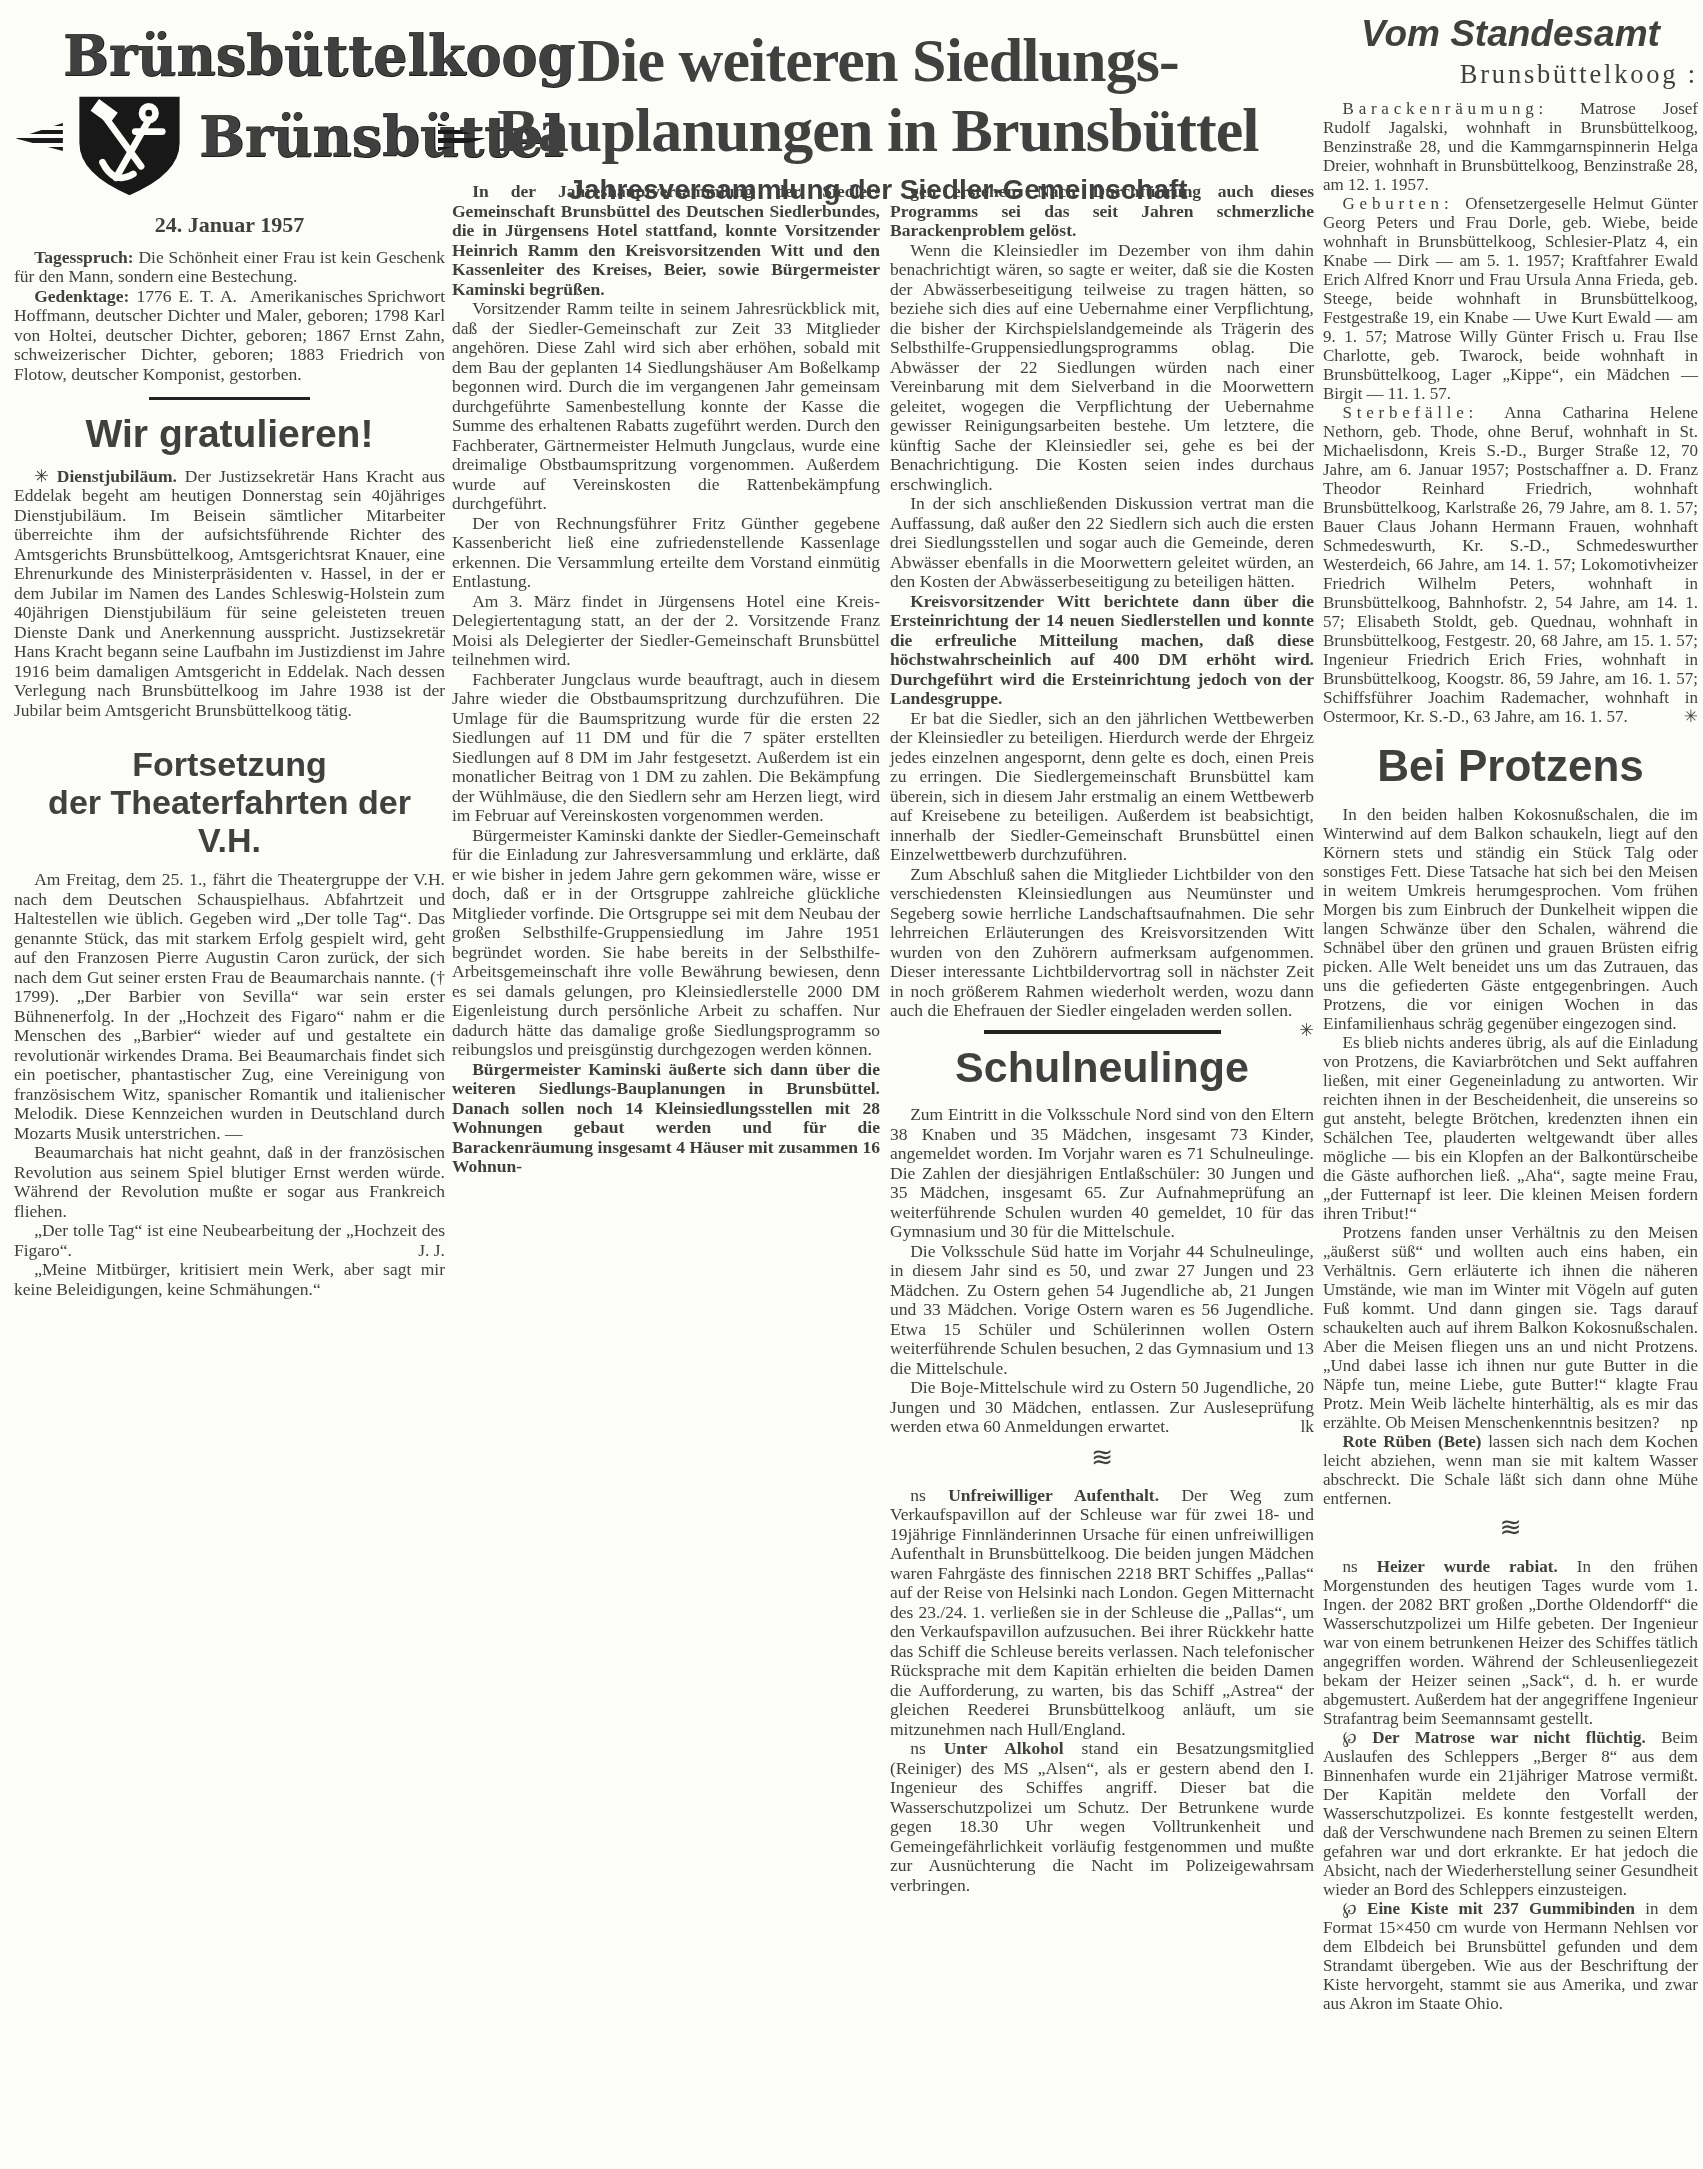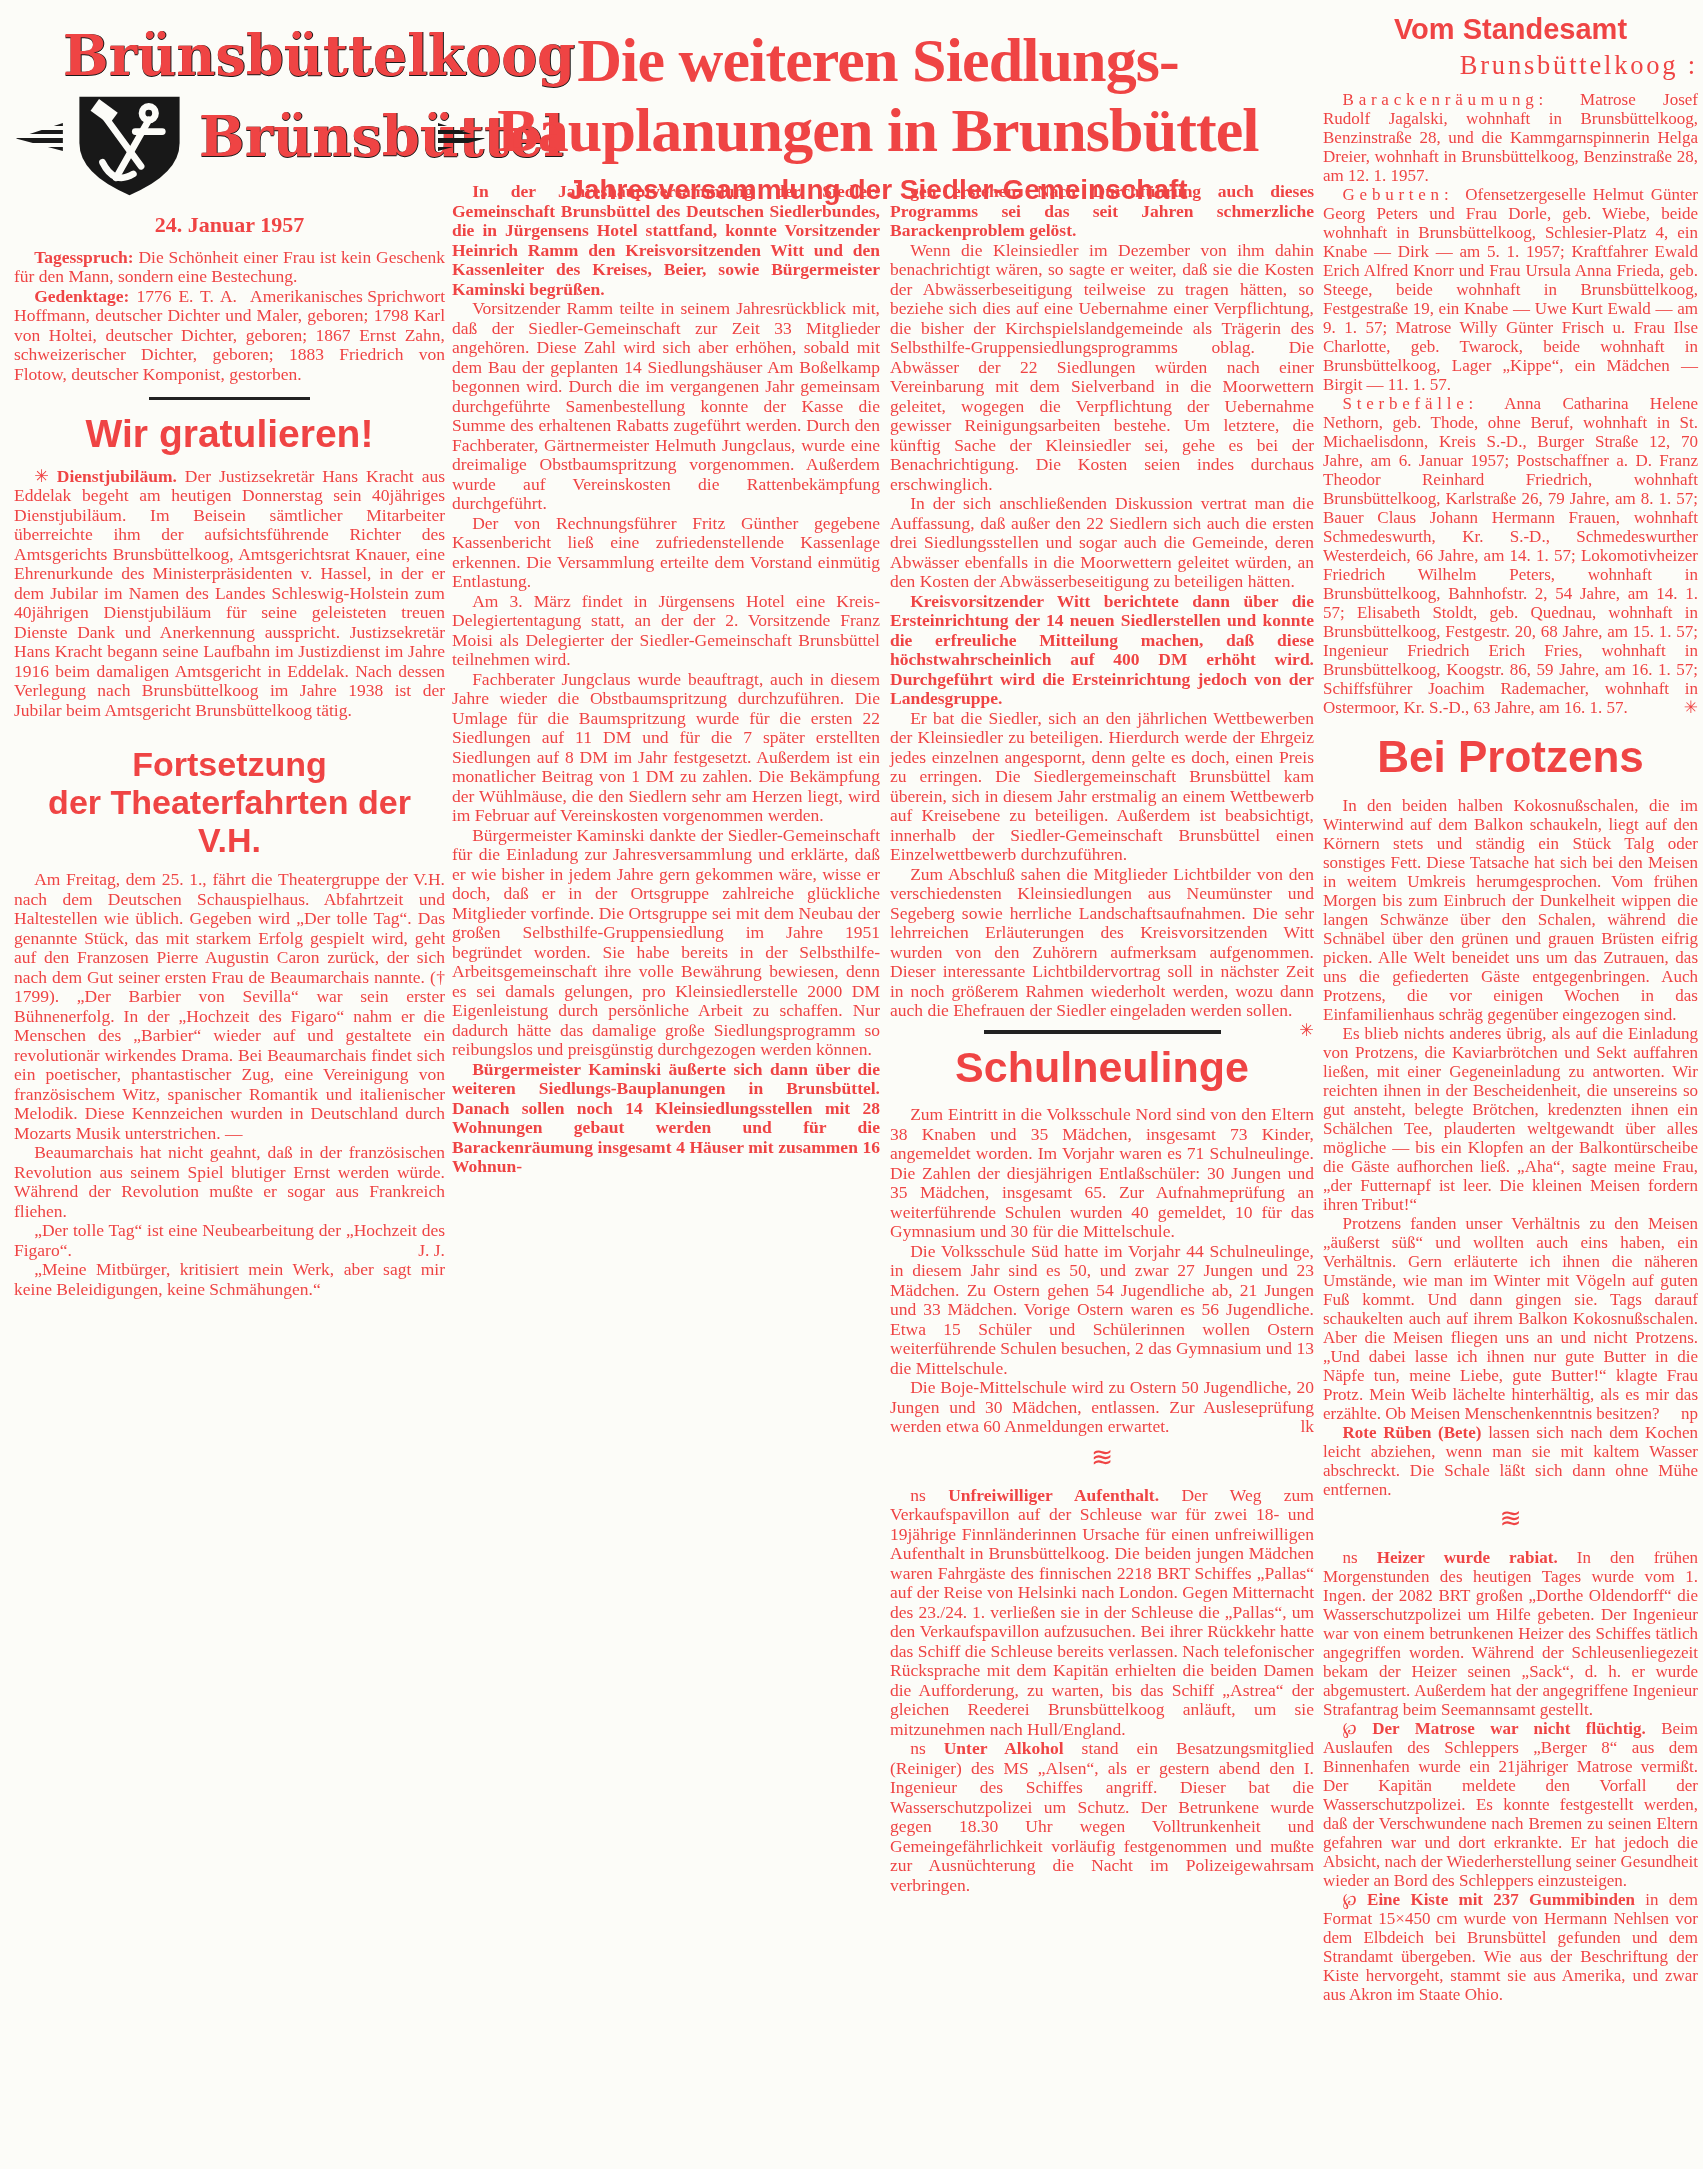--- a/index.html
+++ b/index.html
@@ -1,16 +1,16 @@
 <!DOCTYPE html>
 <html style="font-size:15px"><head>
 <meta charset="utf-8">
 <style>
   html,body{margin:0;padding:0;background:#d9d7d0;}
-  .page{position:relative;width:1703px;height:2170px;background:#fcfcf8;color:#ef4444;
+  .page{position:relative;width:1703px;height:2170px;background:#fcfcf8;color:#404040;
         font-family:"Liberation Serif",serif;overflow:hidden;}
   .col{position:absolute;}
   .left-col{left:14px;top:21px;width:431px;}
   .headline-block{position:absolute;left:445px;top:24.6px;width:866px;text-align:center;}
   .col1{left:452px;top:182px;width:428px;}
   .col2{left:890px;top:182px;width:424px;}
   .right-col{left:1323px;top:13.2px;width:375px;}
 
   .para{margin:0;text-indent:1.15em;text-align:justify;font-size:17.5px;line-height:19.5px;}
   .para.bold{font-weight:bold;}
@@ -22,21 +22,21 @@
   .h-sans{font-family:"Liberation Sans",sans-serif;font-weight:bold;text-align:center;margin:0;}
   .dateline{font-weight:bold;text-align:center;font-size:22px;margin:13.2px 0 9.5px 0;}
   .rule-short{width:161px;height:2.8px;background:#222;margin:13.2px auto 11.4px auto;}
   .rule-mid{width:237px;height:3.8px;background:#222;margin:9.5px auto 7.6px auto;}
   .wavy{text-align:center;font-size:26.5px;line-height:28px;margin:5.7px 0;font-family:"DejaVu Sans",sans-serif;}
 
   .gratulieren-h{font-size:39px;margin:5.7px 0 11.4px 0;}
   .theater-h{font-size:34px;line-height:38px;margin:24.6px 0 11.4px 0;}
   .schul-h{font-size:43px;margin:9.5px 0 13.2px 0;}
   .protzens-h{font-size:44px;margin:15px 0 13.2px 0;}
-  .standesamt-h{font-size:29px;margin:0 0 3.8px 0;}
+  .standesamt-h{font-size:37px;margin:0 0 3.8px 0;font-style:italic;}
   .place{font-size:26.5px;text-align:right;letter-spacing:2.8px;margin:0 0 9.5px 0;font-weight:400;}
 
   .headline-l{font-size:62px;line-height:70px;font-weight:bold;letter-spacing:-0.9px;margin:0;}
   .subhead{font-family:"Liberation Sans",sans-serif;font-weight:bold;font-size:28px;margin:9.5px 0 0 0;}
 
   
   .masthead{position:relative;height:178px;width:473px;}
   .mh-line{position:absolute;font-family:"DejaVu Serif",serif;font-weight:bold;font-size:54px;
            text-shadow:0.9px 0 0 #1a1a1a, 0 0.9px 0 #1a1a1a;transform:scaleY(1.04);white-space:nowrap;}
   .mh-1{left:49px;top:1.9px;}

